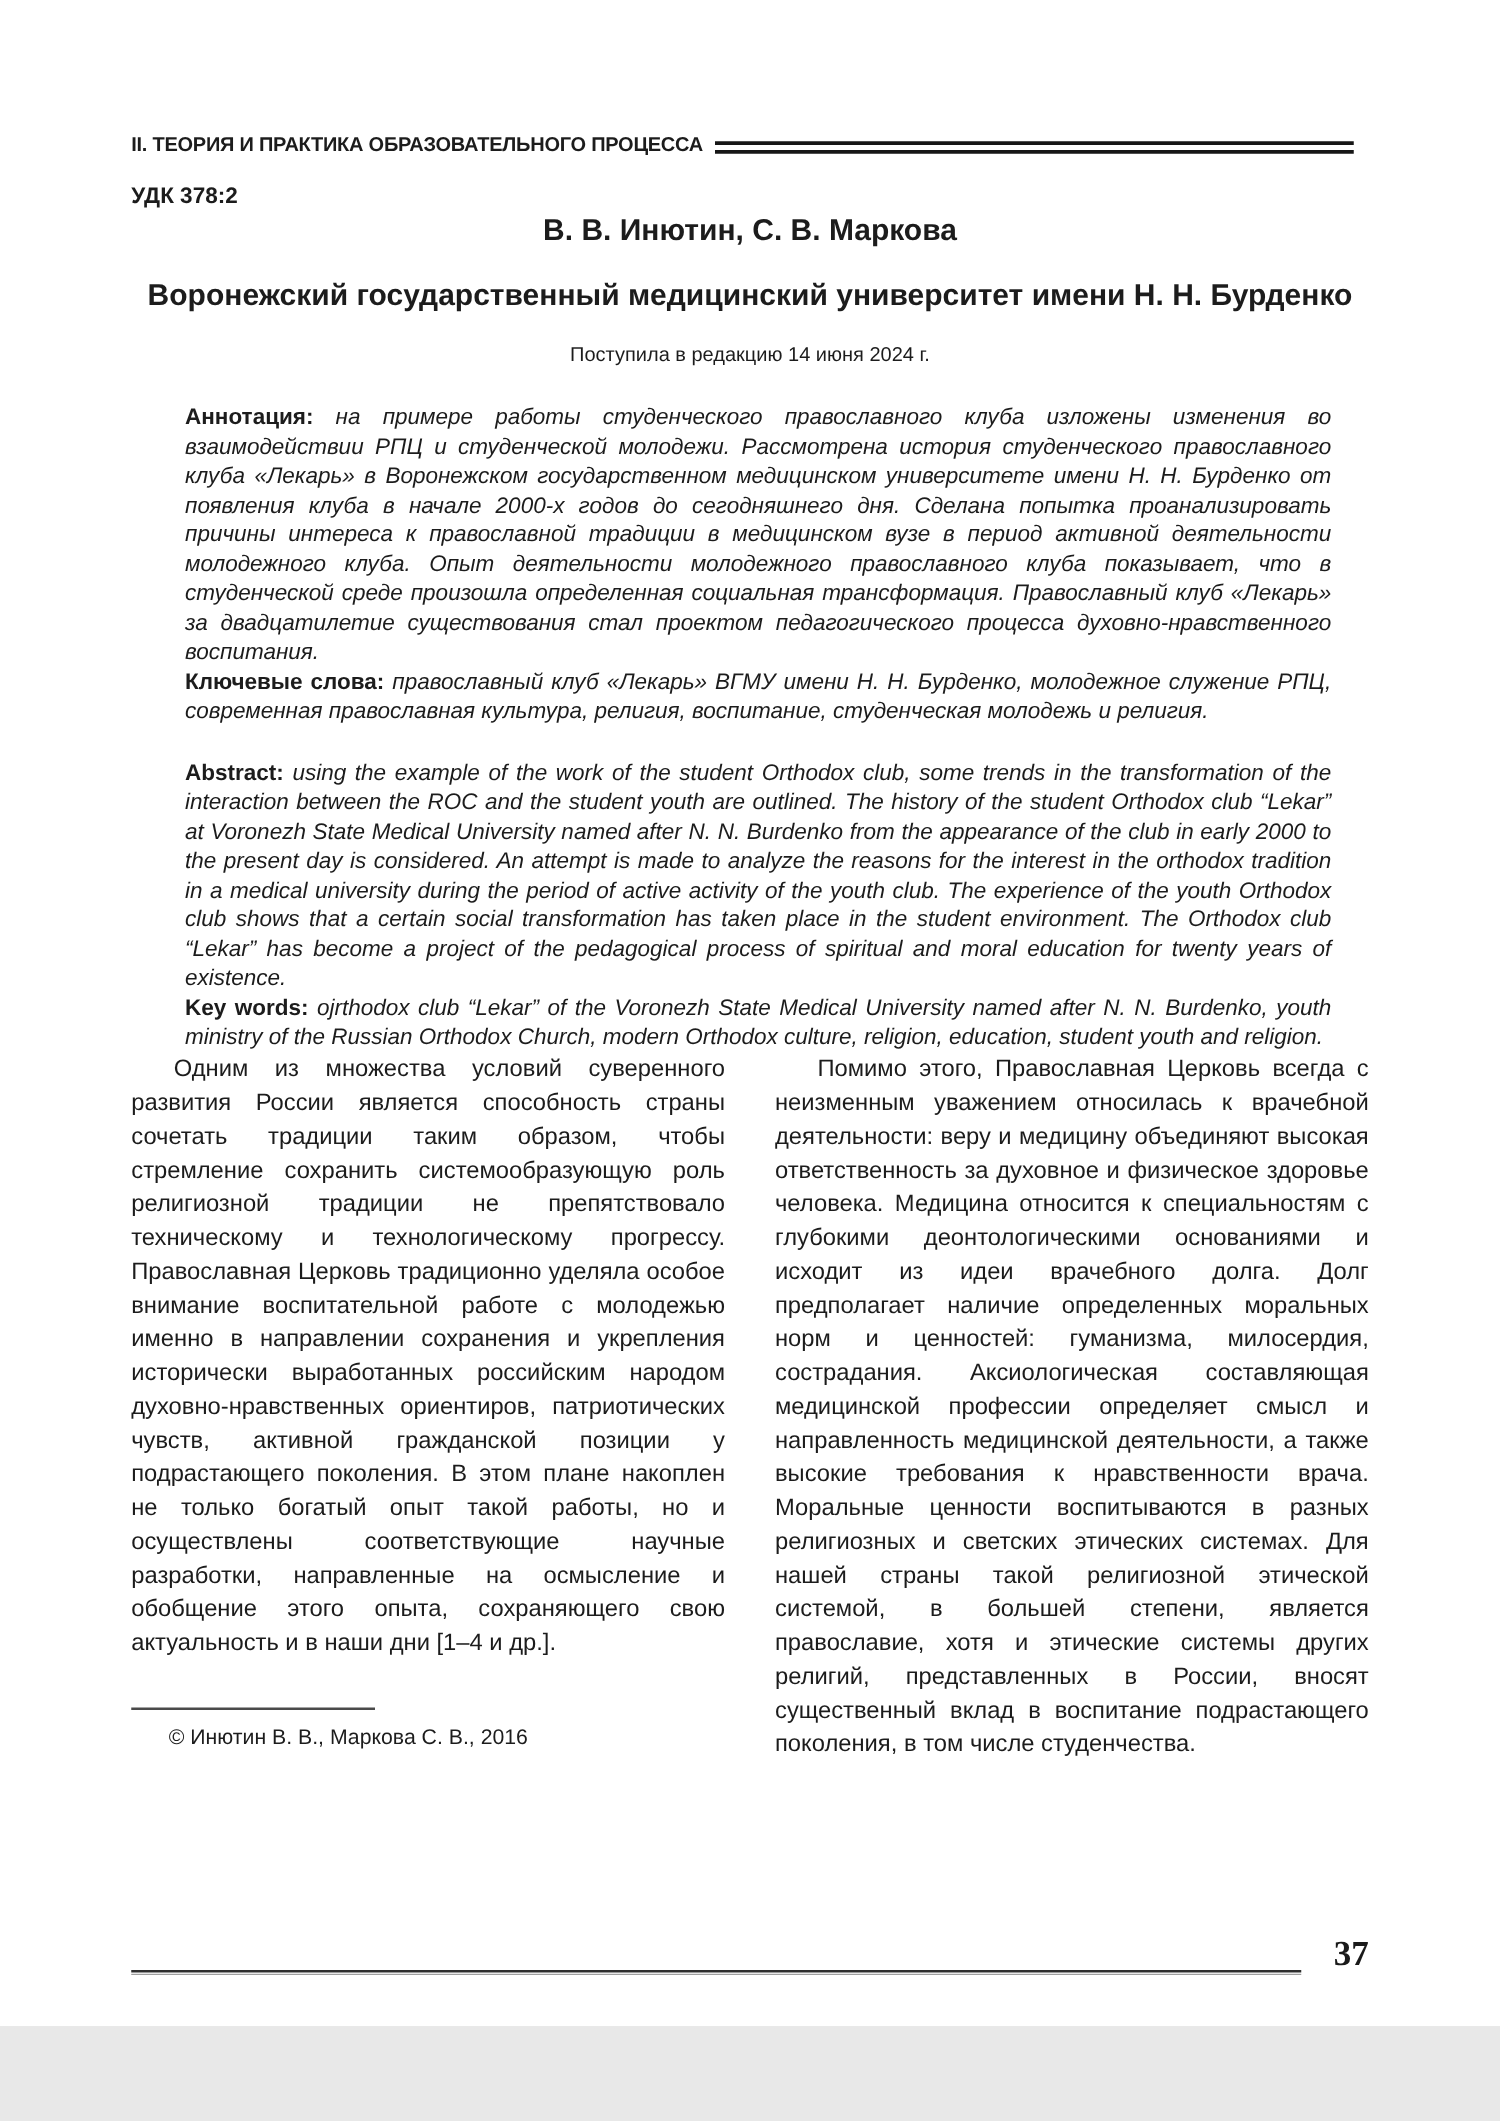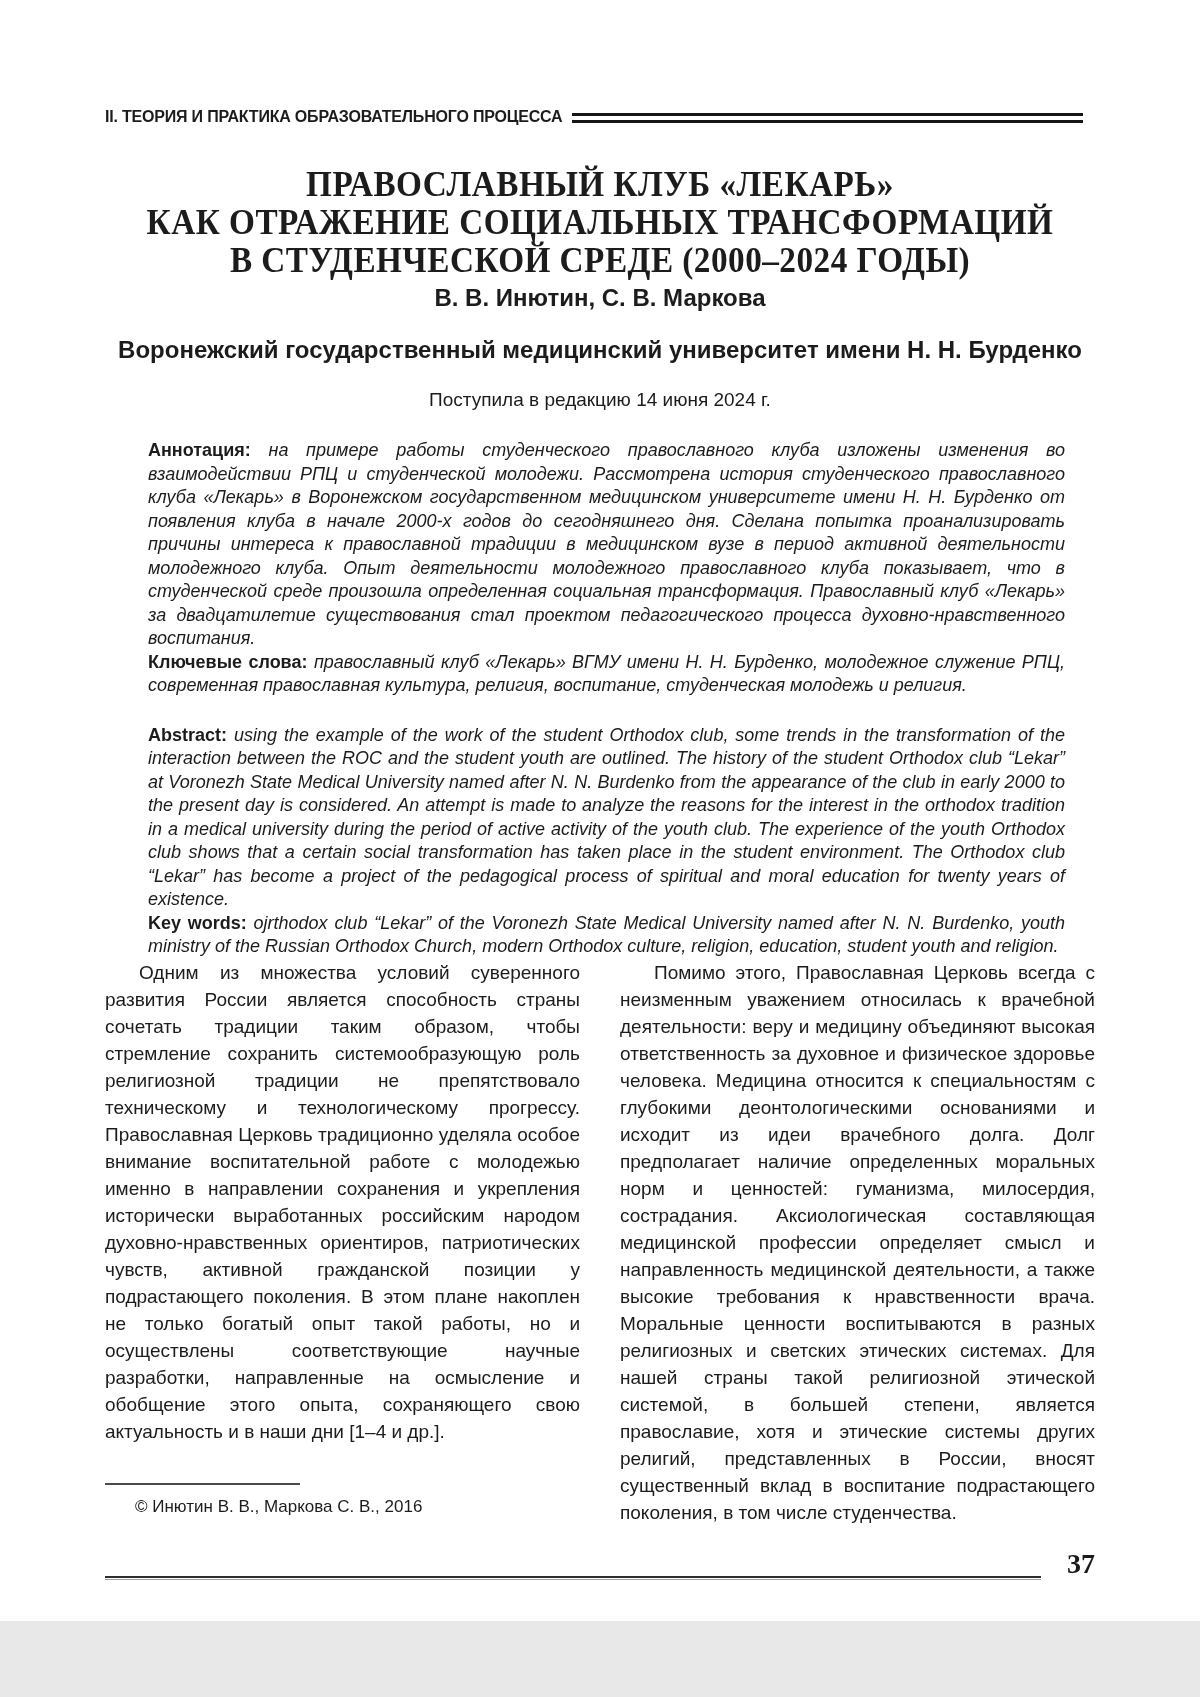--- a/index.html
+++ b/index.html
@@ -71,21 +71,21 @@
   }
   .affiliation {
     margin-top: 24px;
     text-align: center;
     font-size: 24px;
     font-weight: bold;
   }
   .received {
     margin-top: 25px;
     text-align: center;
-    font-size: 19px;
+    font-size: 16px;
   }
 
   
   .meta-block {
     margin: 26px 30px 0 43px;
     font-size: 18px;
     line-height: 23.5px;
     text-align: justify;
   }
   .meta-block.first { margin-top: 28px; }
@@ -143,26 +143,22 @@
 </head>
 <body>
 
 <div class="page">
 
   <div class="running-head">
     <span class="section-title">II. ТЕОРИЯ И ПРАКТИКА ОБРАЗОВАТЕЛЬНОГО ПРОЦЕССА</span>
     <span class="rule-double"></span>
   </div>
 
+  <div class="udc">УДК 378:2</div>
 
-  <div class="title-block">
-    <div class="title-line">ПРАВОСЛАВНЫЙ КЛУБ «ЛЕКАРЬ»</div>
-    <div class="title-line">КАК ОТРАЖЕНИЕ СОЦИАЛЬНЫХ ТРАНСФОРМАЦИЙ</div>
-    <div class="title-line">В СТУДЕНЧЕСКОЙ СРЕДЕ (2000–2024 ГОДЫ)</div>
-  </div>
 
   <div class="authors">В. В. Инютин, С. В. Маркова</div>
 
   <div class="affiliation">Воронежский государственный медицинский университет имени Н. Н. Бурденко</div>
 
   <div class="received">Поступила в редакцию 14 июня 2024 г.</div>
 
   <div class="meta-block first">
     <p><b>Аннотация:</b> <span>на примере работы студенческого православного клуба изложены изменения во взаимодействии РПЦ и студенческой молодежи. Рассмотрена история студенческого православного клуба «Лекарь» в Воронежском государственном медицинском университете имени Н. Н. Бурденко от появления клуба в начале 2000-х годов до сегодняшнего дня. Сделана попытка проанализировать причины интереса к православной традиции в медицинском вузе в период активной деятельности молодежного клуба. Опыт деятельности молодежного православного клуба показывает, что в студенческой среде произошла определенная социальная трансформация. Православный клуб «Лекарь» за двадцатилетие существования стал проектом педагогического процесса духовно-нравственного воспитания.</span></p>
     <p><b>Ключевые слова:</b> <span>православный клуб «Лекарь» ВГМУ имени Н. Н. Бурденко, молодежное служение РПЦ, современная православная культура, религия, воспитание, студенческая молодежь и религия.</span></p>

